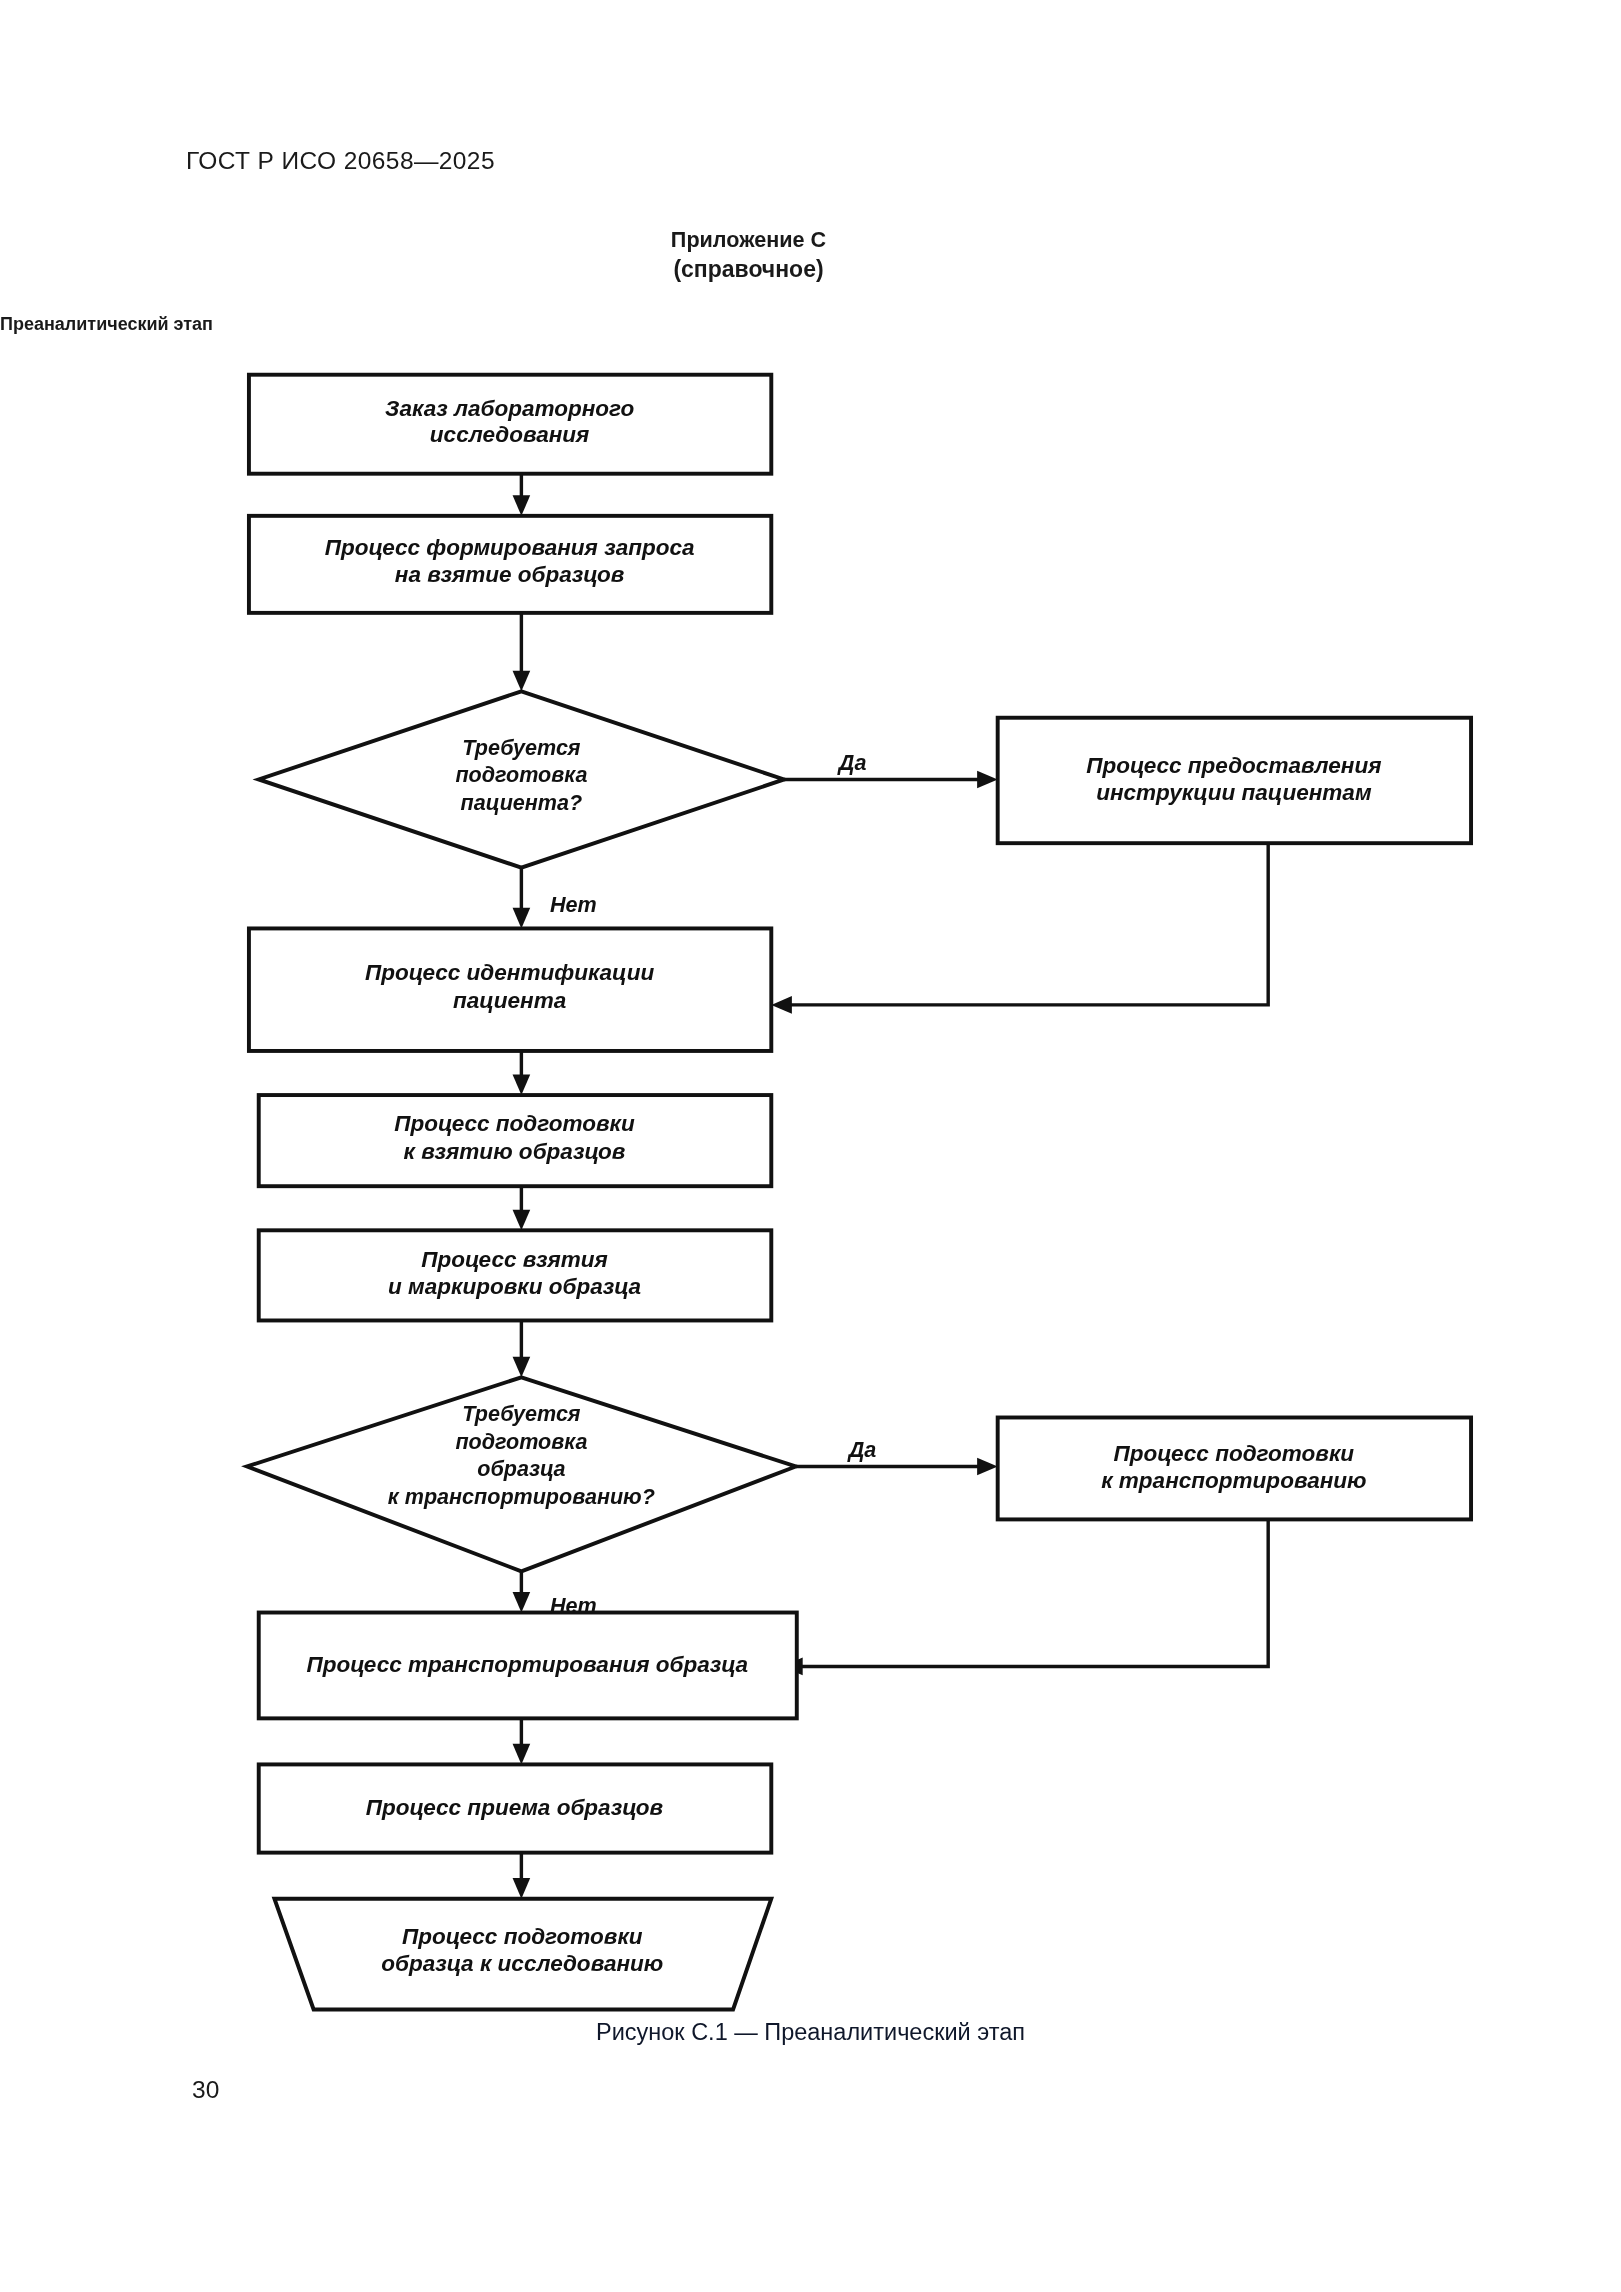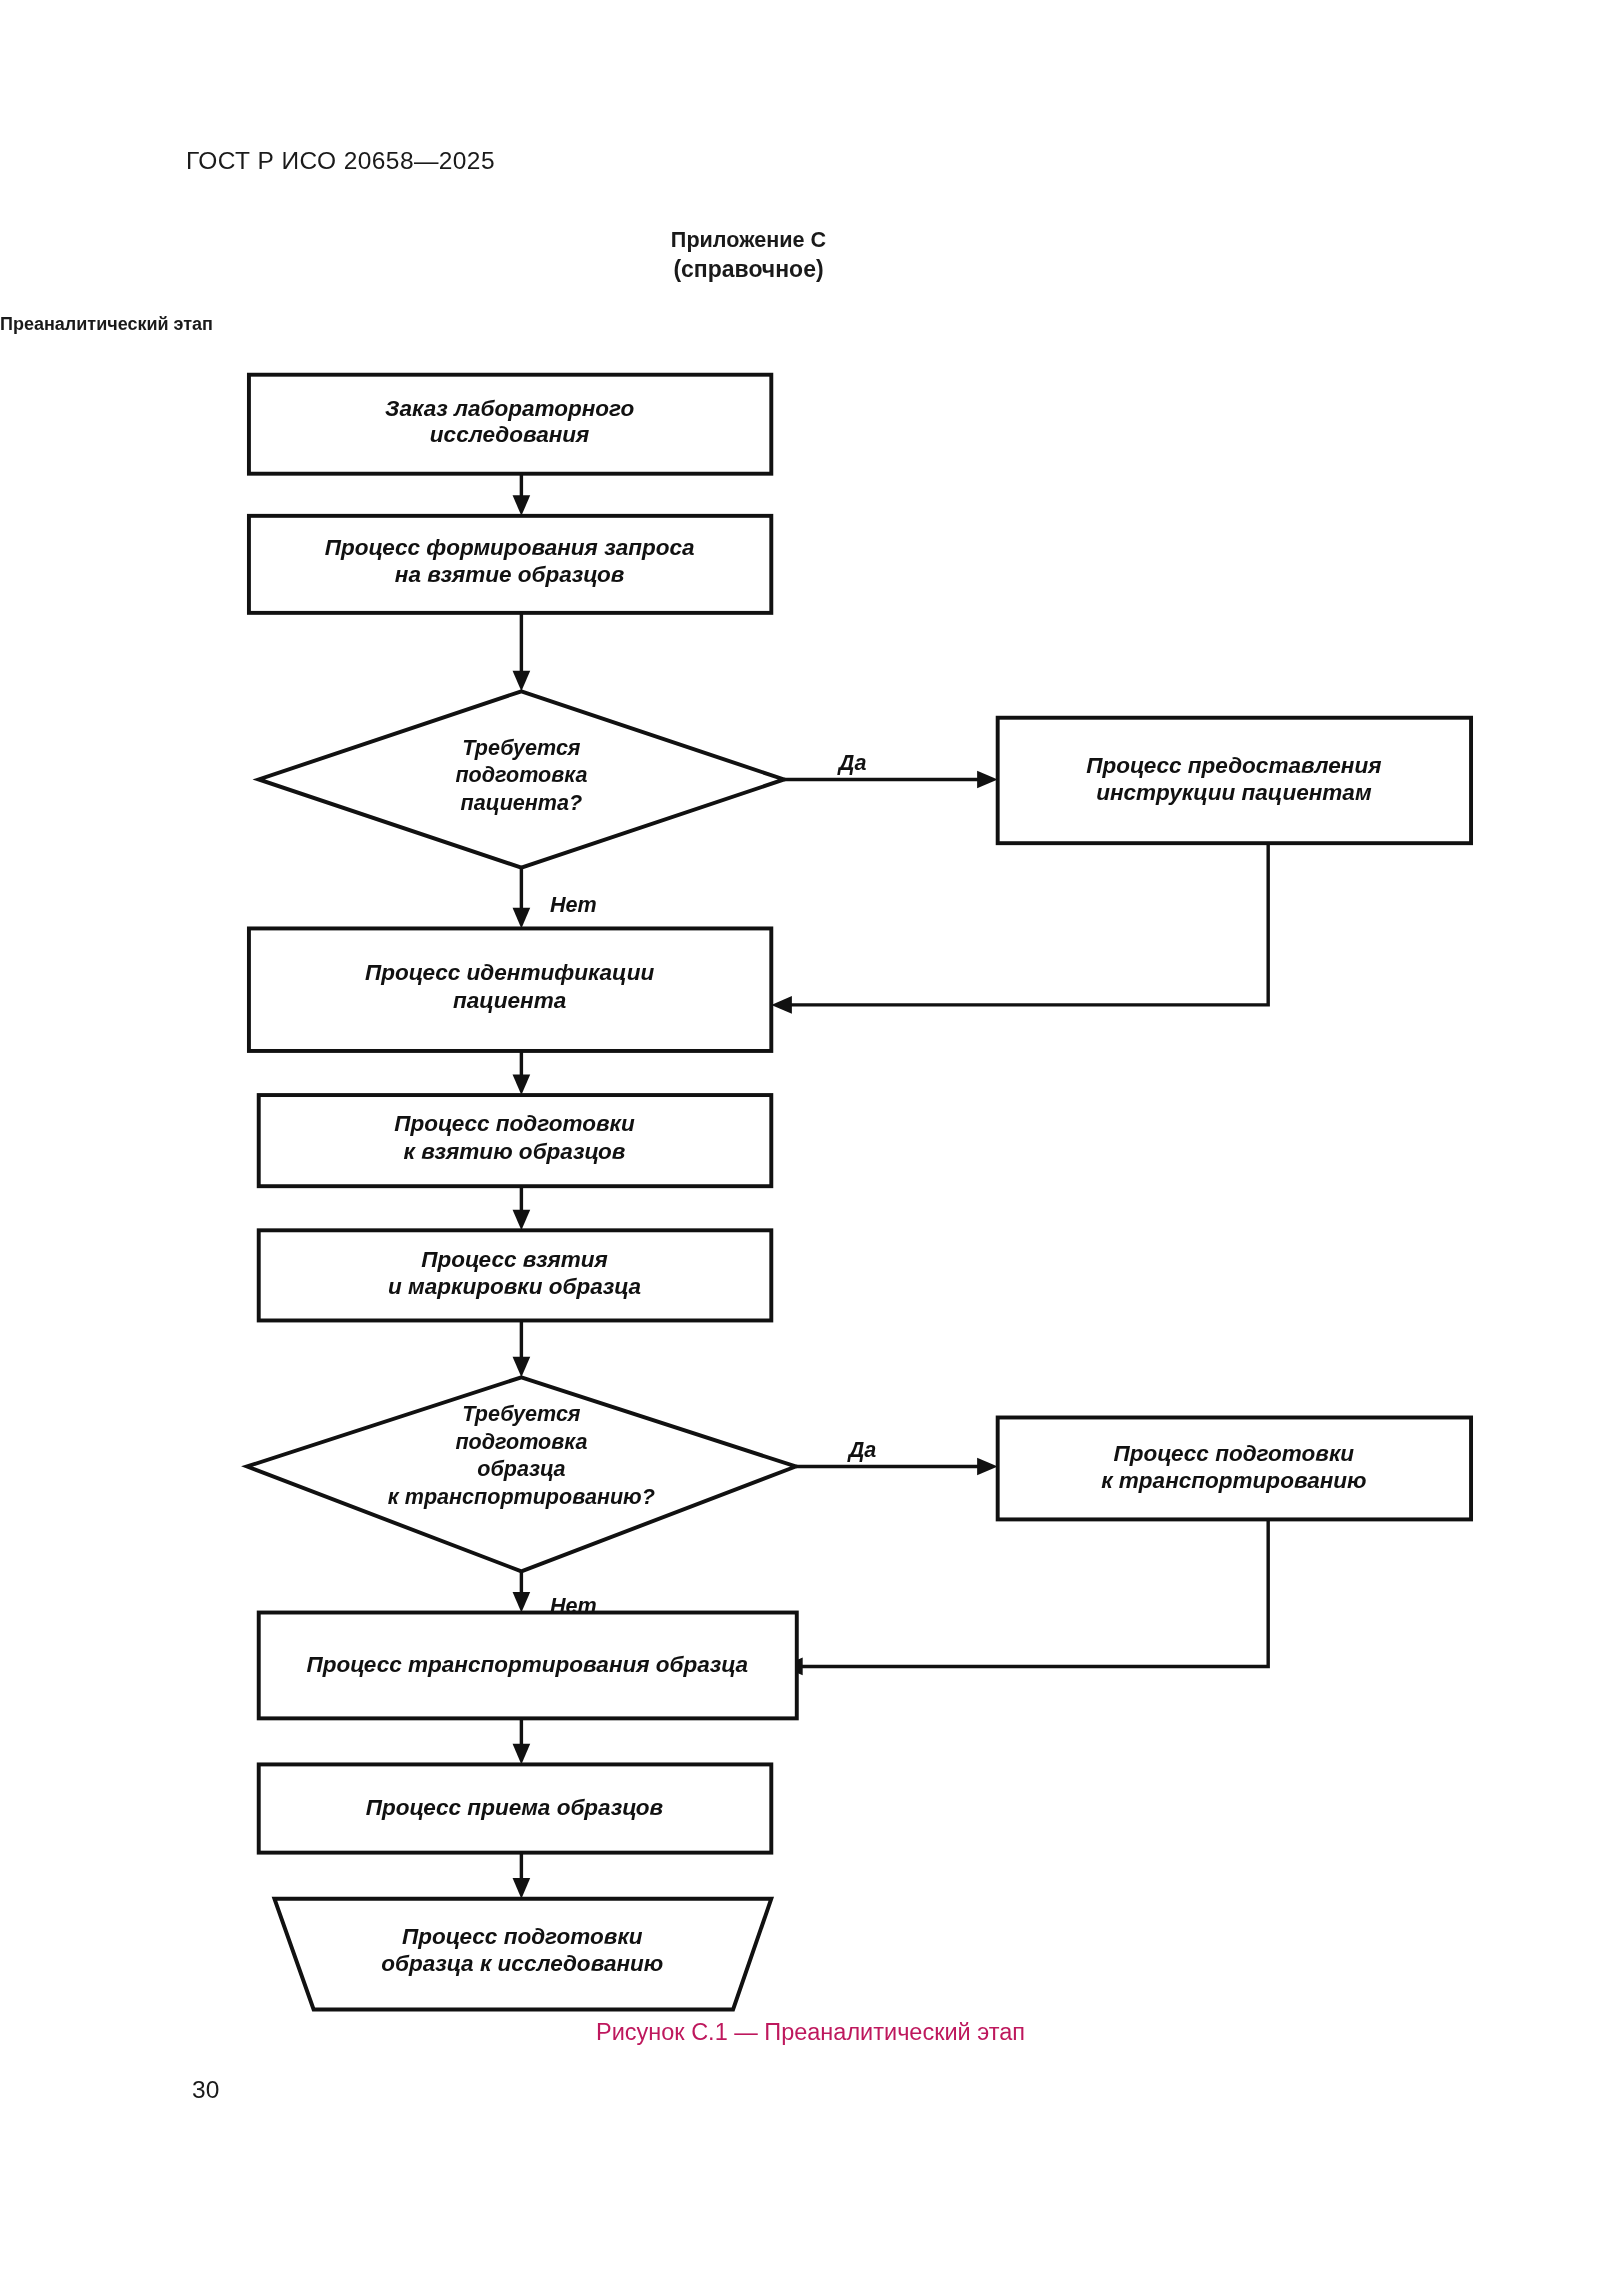--- a/index.html
+++ b/index.html
@@ -124,21 +124,21 @@
 
   
   .fig-caption {
     position: absolute;
     left: 0;
     top: 2019px;
     width: 1621px;
     text-align: center;
     font-size: 23.5px;
     font-weight: normal;
-    color: #be185d;
+    color: #0f172a;
   }
 
   
   .folio {
     position: absolute;
     left: 192px;
     top: 2076px;
     font-size: 24.5px;
     color: #1a1a1a;
     text-align: center;

